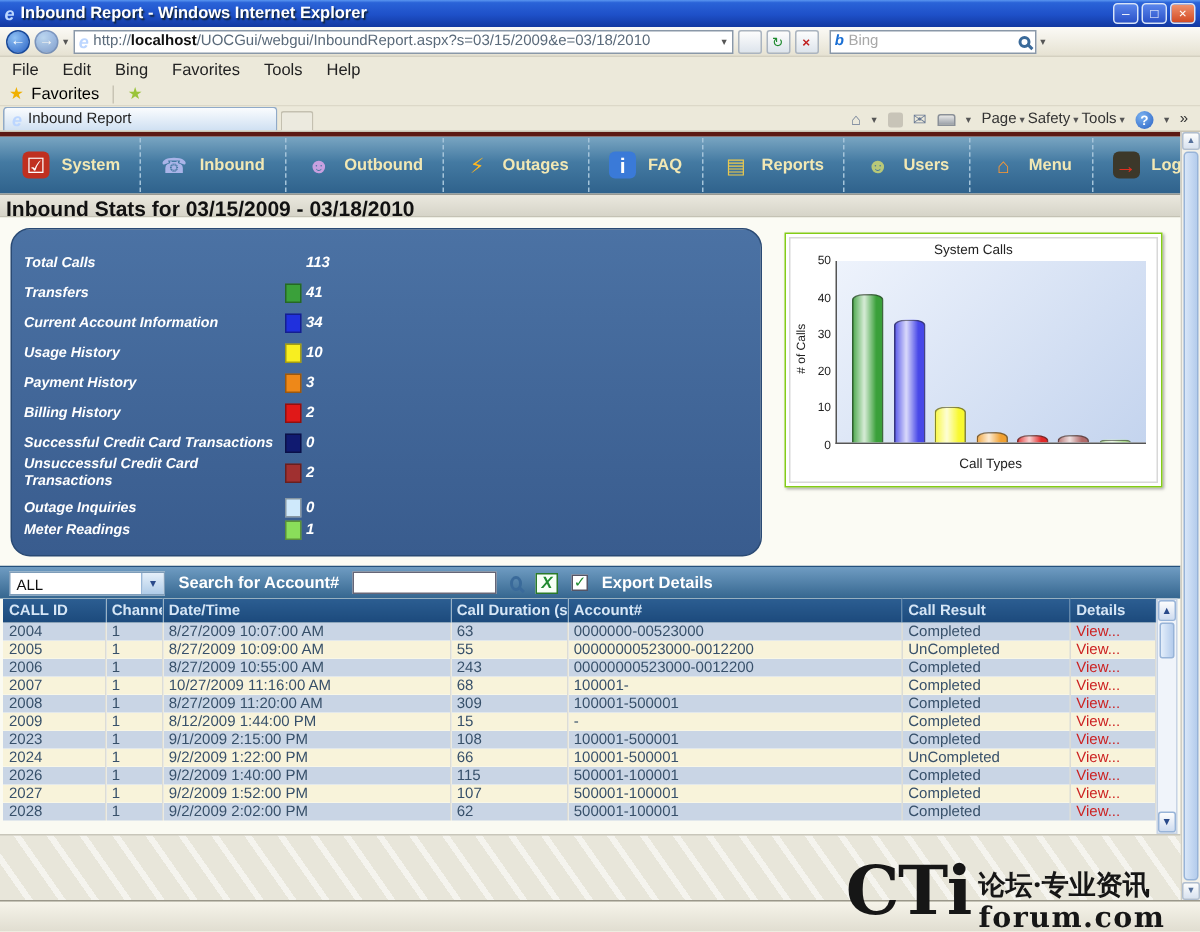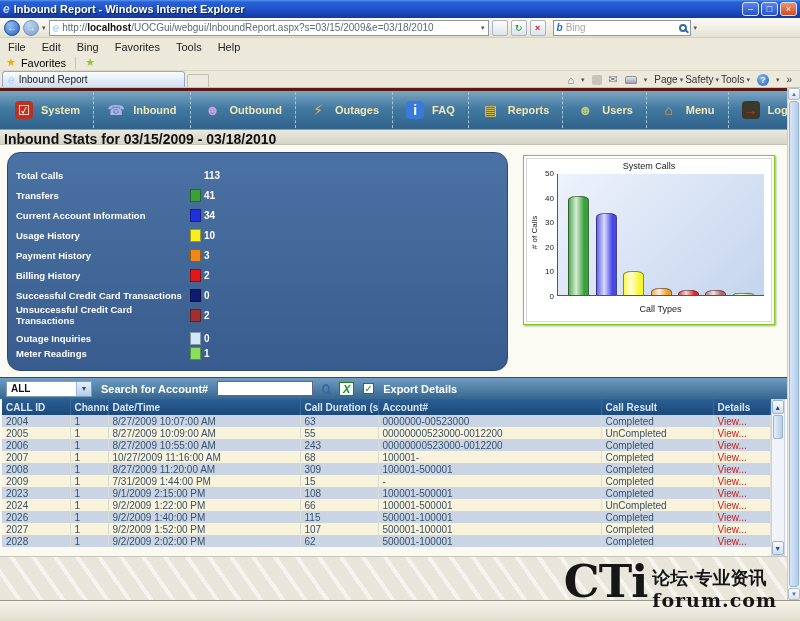--- a/index.html
+++ b/index.html
@@ -86,21 +86,21 @@
     font-size:14px; line-height:18px; }
 
   
   .stats-hdr { flex:0 0 16px; height:16px; background:linear-gradient(#eae8de,#d6d4c8);
     border-top:1px solid #9a9a92; border-bottom:1px solid #c4c2b4;
     font-size:14px; font-weight:bold; color:#111; padding:1px 4px; }
 
   
   .content { flex:0 0 232px; height:232px; position:relative; background:#fbfbf4; }
   .panel { position:absolute; left:7px; top:7px; width:501px; height:219px; border-radius:13px;
-    background:linear-gradient(#4b72a4,#395c8e); border:1px solid #2a4a74; padding:12px 0 0 8px; }
+    background:linear-gradient(#4b72a4,#395c8e); border:1px solid #2a4a74; padding:12px 0 0 8px;font-style:italic; }
   .stat-row { display:flex; align-items:center; width:212px; height:20px; color:#fff; }
   .stat-row:nth-child(8) { margin-bottom:6px; }
   .stat-row:nth-child(9), .stat-row:nth-child(10) { height:15px; }
   .stat-label { flex:1; font-size:9.5px; font-weight:bold; letter-spacing:0; }
   .stat-swatch { width:11px; height:13px; margin-right:3px; border:1px solid rgba(0,0,0,.35); flex:0 0 11px; }
   .stat-value { font-size:10px; font-weight:bold; width:24px; }
 
   
   .chartbox { position:absolute; right:12px; top:10px; width:252px; height:170px; background:#fff;
     border:1px solid #84cc16; box-shadow:1px 1px 2px rgba(0,0,0,.35), inset 0 0 0 2px #fff, inset 0 0 0 3px #d8d8d8; }
@@ -113,22 +113,22 @@
   .ylabel { position:absolute; left:-10px; top:72px; transform:rotate(-90deg); font-size:8px; color:#222; width:40px; text-align:center; }
   .xlabel { position:absolute; bottom:10px; left:33px; right:10px; text-align:center; font-size:9px; color:#222; }
   .bars { position:absolute; left:0; right:0; top:0; bottom:0; display:flex; align-items:flex-end;
     justify-content:space-evenly; padding:0 4px; }
   .bar { width:21px; border:1px solid rgba(40,40,40,.55); border-bottom:none;
     border-radius:8px 8px 0 0 / 4px 4px 0 0; }
 
   
   .filterbar { flex:0 0 22px; height:22px; background:linear-gradient(#6f9cc2,#35668f);
     border-top:1px solid #24507c; display:flex; align-items:center; gap:9px; padding:0 6px; }
-  .dd { width:86px; height:16px; background:#fff; border:1px solid #7f9db9; font-size:10px; color:#111;
-    display:flex; align-items:center; padding-left:4px;font-weight:bold; }
+  .dd { width:104px; height:16px; background:#fff; border:1px solid #7f9db9; font-size:10px; color:#111;
+    display:flex; align-items:flex-end; padding-left:4px; }
   .dd-arrow { margin-left:auto; width:15px; height:14px; background:linear-gradient(#e6f0fa,#b0cce8);
     border-left:1px solid #9ab8d8; text-align:center; font-size:8px; color:#2a4a8a; line-height:14px; }
   .flabel { color:#fff; font-weight:bold; font-size:11px; white-space:nowrap; }
   .acct-input { width:96px; height:15px; background:#fff; border:1px solid #667; font-size:10px; padding:0 2px; }
   .excel-icon { width:15px; height:14px; background:#f6fff6; border:1px solid #2a7a2a; color:#1e8a2e;
     font-weight:bold; font-size:11px; line-height:12px; text-align:center; font-style:italic; }
   .checkbox { width:11px; height:11px; background:#fff; border:1px solid #556; color:#1e8a2e;
     font-size:10px; line-height:10px; text-align:center; font-weight:bold; }
 
   
@@ -143,21 +143,21 @@
   td.details-cell { color:#cc2222; }
   .tscroll { width:15px; background:#f0f4fa; border:1px solid #c8d4e4; display:flex; flex-direction:column; height:157px; }
   .ts-arrow { height:14px; background:linear-gradient(#fdfdfd,#cfdcf0); border:1px solid #98b4d8; font-size:7px;
     color:#2a4a8a; text-align:center; line-height:13px; border-radius:2px; }
   .ts-thumb { height:24px; margin:1px; background:linear-gradient(90deg,#e4eefa,#b4ccec); border:1px solid #98b4d8; border-radius:2px; }
   .ts-track { flex:1; }
 
   
   .bottomgray { flex:1; position:relative; background:#e8e6da; border-top:1px solid #c8c6ba;
     background-image:repeating-linear-gradient(55deg, rgba(255,255,255,0) 0 14px, rgba(255,255,255,.55) 14px 18px); }
-  .watermark { position:absolute; right:10px; top:4px; display:flex; gap:5px; align-items:flex-start;
+  .watermark { position:absolute; right:10px; top:16px; display:flex; gap:5px; align-items:flex-start;
     font-family:"DejaVu Serif","Liberation Serif",serif; color:#161616; }
   .wm-big { font-size:45px; font-weight:bold; line-height:42px; letter-spacing:-1px; }
   .wm-col { display:flex; flex-direction:column; margin-top:5px; }
   .wm-line1 { font-size:18px; font-weight:bold; }
   .wm-line2 { font-size:19px; font-weight:bold; letter-spacing:1px; line-height:20px; }
 
   
   .statusbar { flex:0 0 21px; height:21px; background:linear-gradient(#f6f4ea,#e0ddd0);
     border-top:1px solid #9a978a; display:flex; align-items:center; font-size:10px; color:#333; }
   .sb-cell { height:100%; display:flex; align-items:center; gap:13px; padding:0 6px; border-left:1px solid #cac7b8;margin-top:44px; }
@@ -478,21 +478,21 @@
                 <td>8/27/2009 11:20:00 AM</td>
                 <td>309</td>
                 <td>100001-500001</td>
                 <td>Completed</td>
                 <td class="details-cell">View...</td>
               </tr>
 
               <tr>
                 <td>2009</td>
                 <td>1</td>
-                <td>7/31/2009 1:44:00 PM</td>
+                <td>8/12/2009 1:44:00 PM</td>
                 <td>15</td>
                 <td>-</td>
                 <td>Completed</td>
                 <td class="details-cell">View...</td>
               </tr>
 
               <tr>
                 <td>2023</td>
                 <td>1</td>
                 <td>9/1/2009 2:15:00 PM</td>

